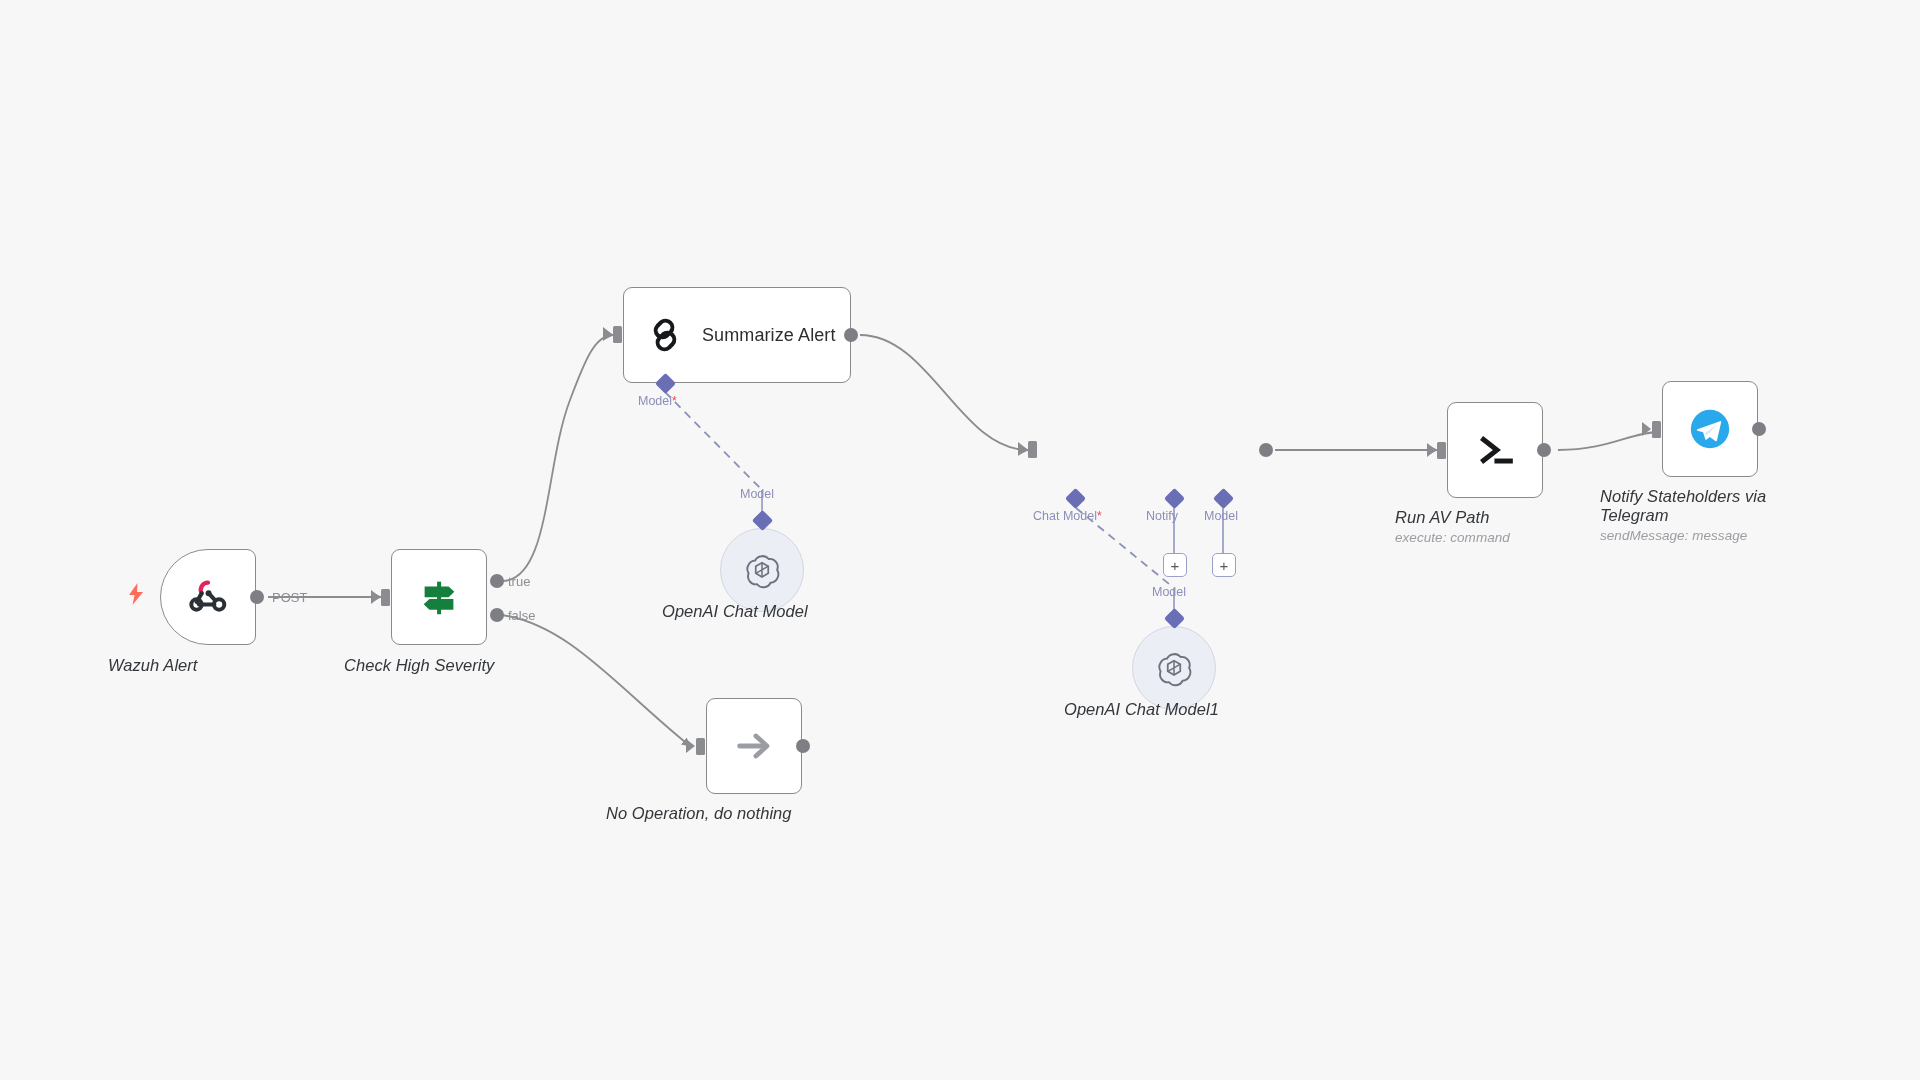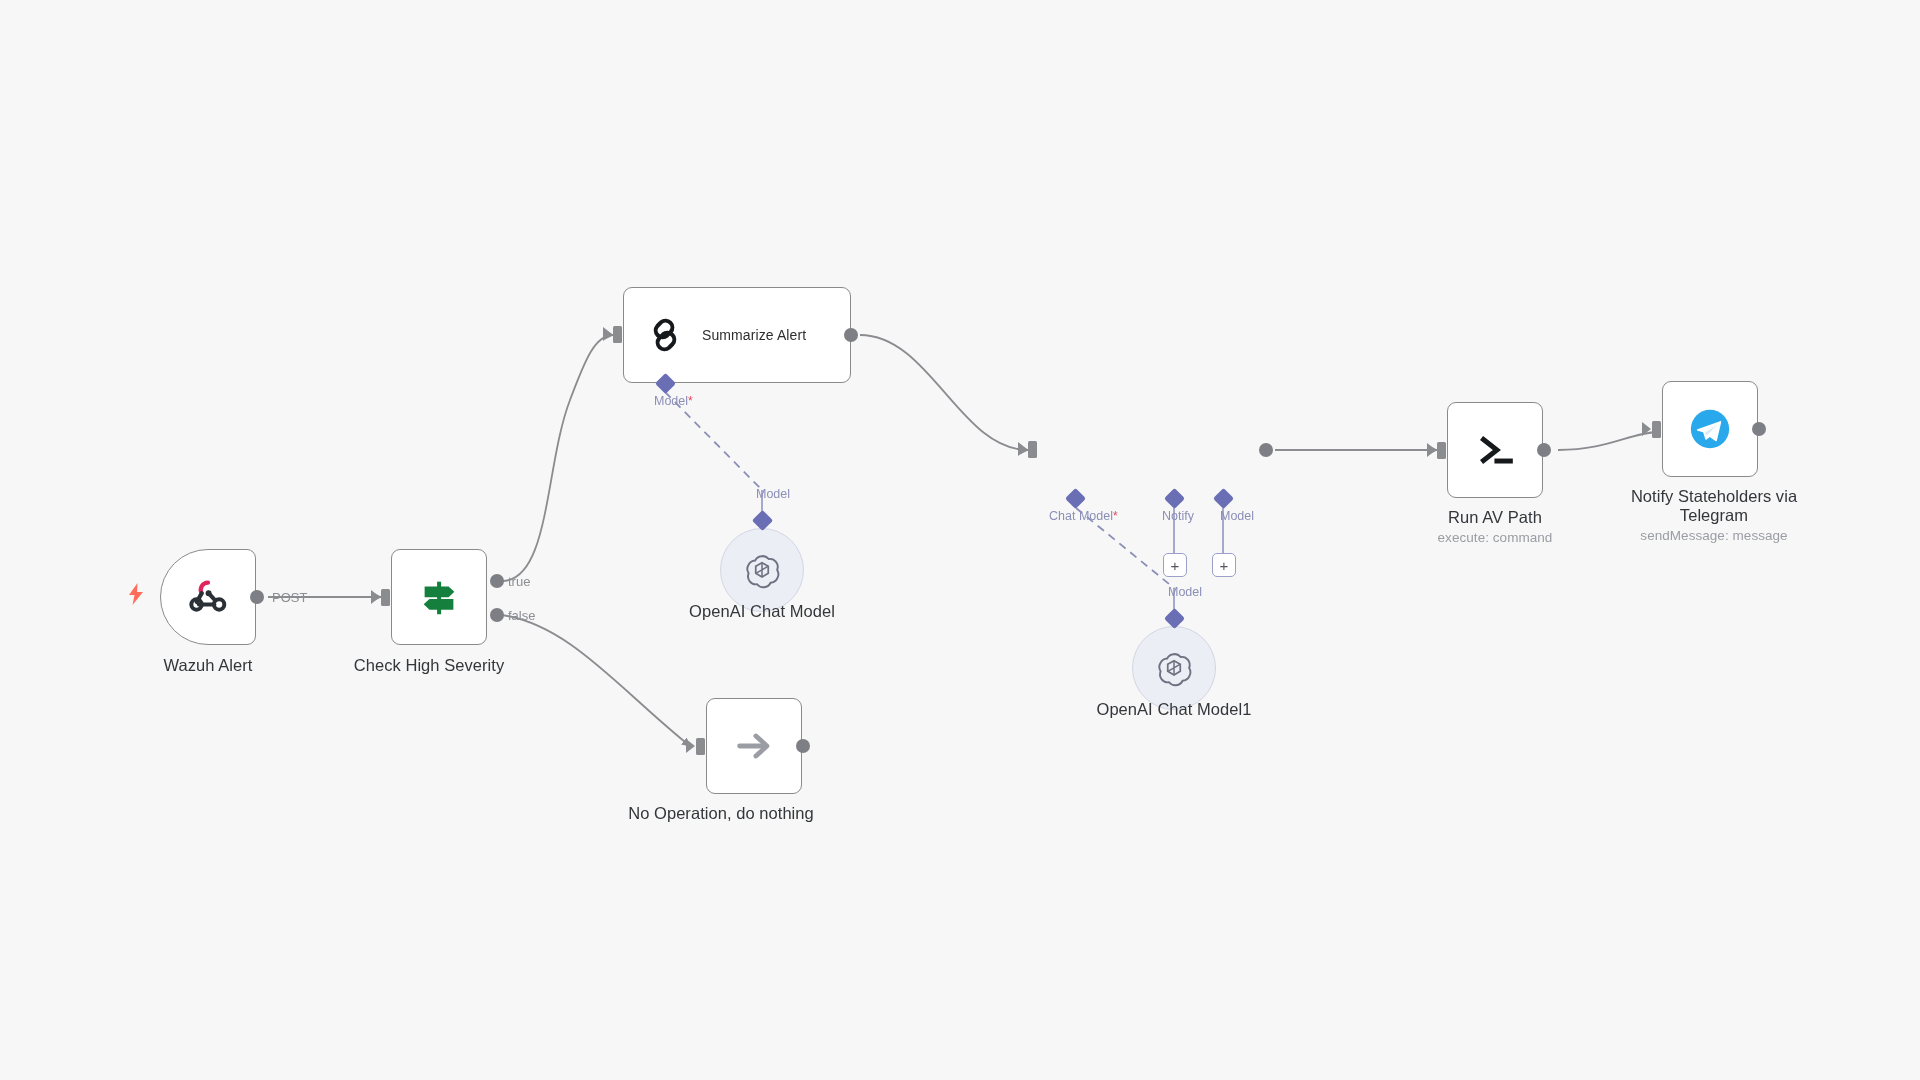--- a/index.html
+++ b/index.html
@@ -52,47 +52,48 @@
   }
 
   .node-icon {
     display: flex;
     align-items: center;
     justify-content: center;
     flex: 0 0 auto;
   }
 
   .node-title-inner {
-    font-size: 14px;
+    font-size: 18px;
     color: #2d2e2e;
     margin-left: 16px;
     white-space: nowrap;
     letter-spacing: .1px;
   }
 
   
   .node.circle {
     width: 84px;
     height: 84px;
     border-radius: 50%;
     background: #eceef5;
     border: 1.4px solid #d3d6e4;
     justify-content: center;
   }
 
   
   .node-label {
     position: absolute;
-    text-align: center;
+    text-align: left;
     font-size: 16.5px;
     color: #33363a;
     line-height: 1.16;
     z-index: 6;
     pointer-events: none;
     letter-spacing: .05px;
+    font-style: italic;
   }
   .node-sublabel {
     display: block;
     font-size: 13.5px;
     color: #9a9da3;
     margin-top: 3px;
     line-height: 1.2;
   }
 
   
@@ -135,21 +136,20 @@
     transform: rotate(45deg);
     border-radius: 2.5px;
     z-index: 7;
   }
   .sub-label {
     position: absolute;
     font-size: 12.5px;
     color: #8b8fb8;
     white-space: nowrap;
     z-index: 7;
-    margin-left: 16px;
   }
   .req-star { color: #e8445a; font-size: 12px; }
 
   .plus-btn {
     position: absolute;
     width: 22px; height: 22px;
     border: 1.4px solid #9ca0c9;
     border-radius: 5px;
     background: #ffffff;
     z-index: 7;
@@ -236,21 +236,21 @@
         <path d="M39 26 L14 26 L8 31.6 L14 37.2 L39 37.2 Z" fill="#15803d"></path>
       </svg>
     </div>
   </div>
   <div class="port-in-arrow" style="left:371px; top:590px;"></div>
   <div class="port-in" style="left:381px; top:589px;"></div>
   <div class="port-out" style="left:490px; top:574px;"></div>
   <div class="port-text" style="left:508px; top:574px;">true</div>
   <div class="port-out" style="left:490px; top:608px;"></div>
   <div class="port-text" style="left:508px; top:608px;">false</div>
-  <div class="node-label" style="left:324px; top:656px; width:210px;">Check High Severity</div>
+  <div class="node-label" style="left:344px; top:656px; width:210px;">Check High Severity</div>
 
   <div class="node wide" style="left:623px; top:287px;">
     <div class="node-icon">
       <svg width="42" height="42" viewBox="0 0 48 48">
         <g stroke="#16191c" stroke-width="4.6" fill="none" stroke-linecap="round">
           <path d="M19.5 9.5 a7.8 7.8 0 0 1 11 11 l-4.2 4.2 a7.8 7.8 0 0 1 -11 -11 z"></path>
           <path d="M28.5 38.5 a7.8 7.8 0 0 1 -11 -11 l4.2 -4.2 a7.8 7.8 0 0 1 11 11 z"></path>
         </g>
       </svg>
     </div>

